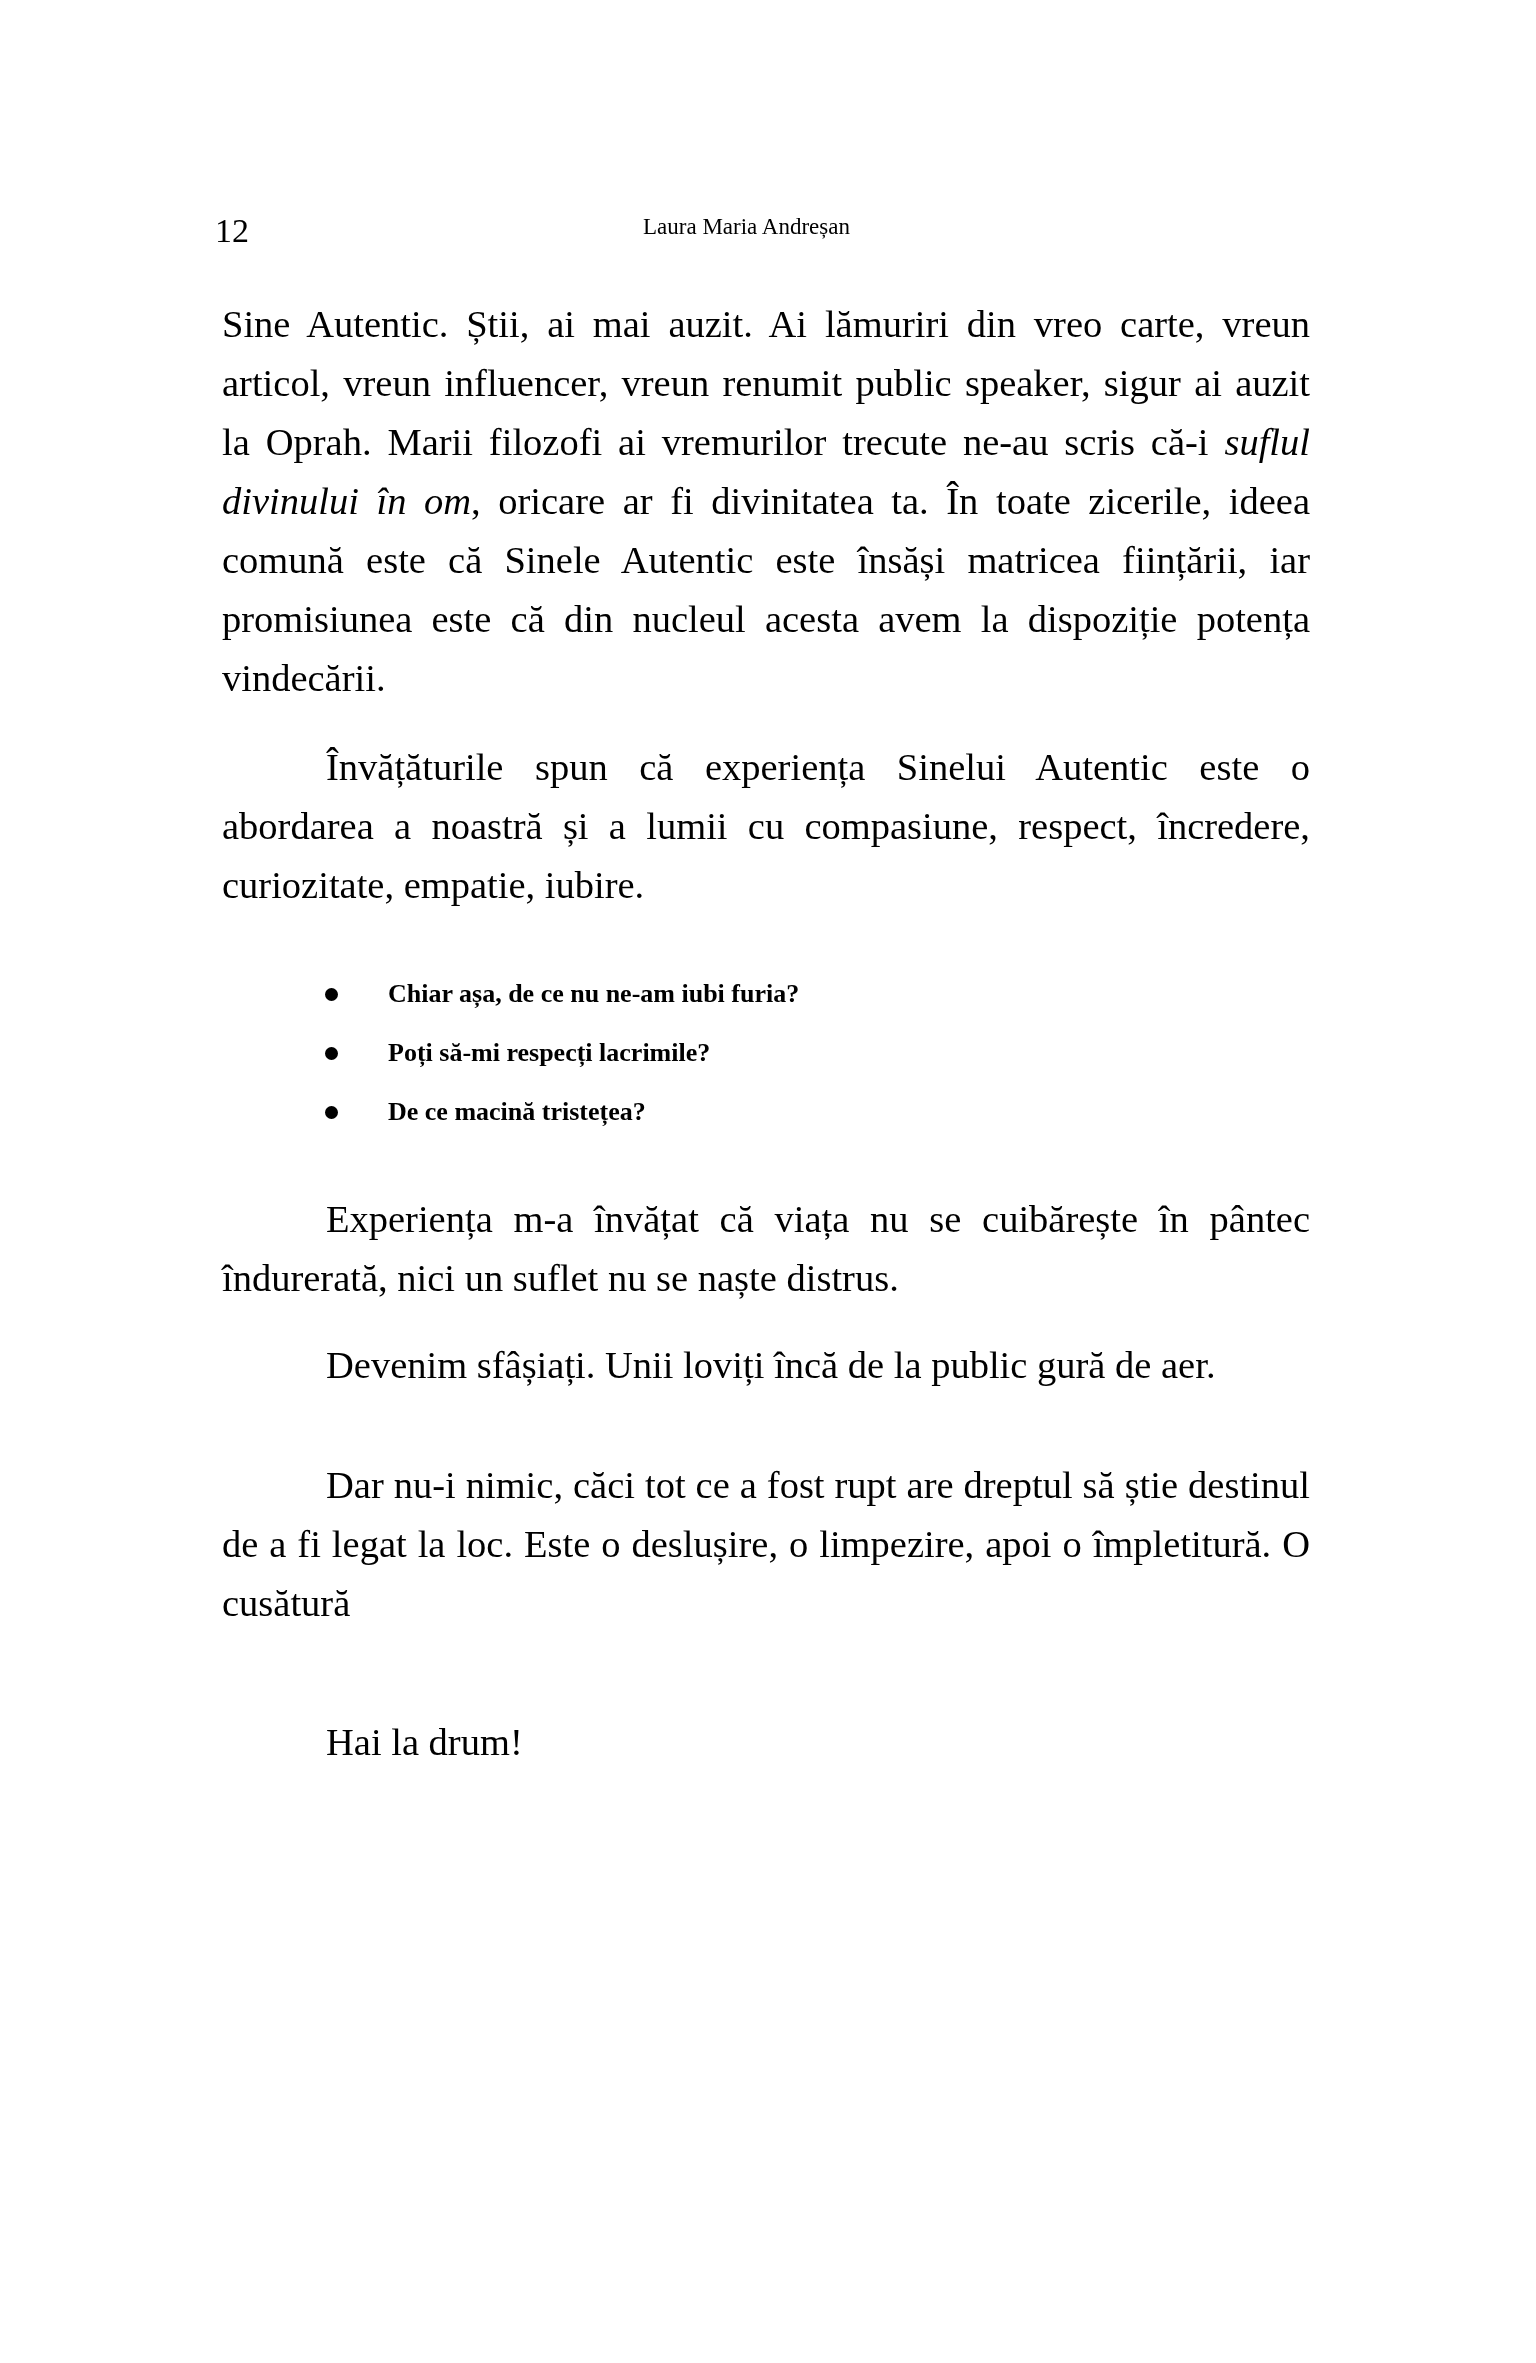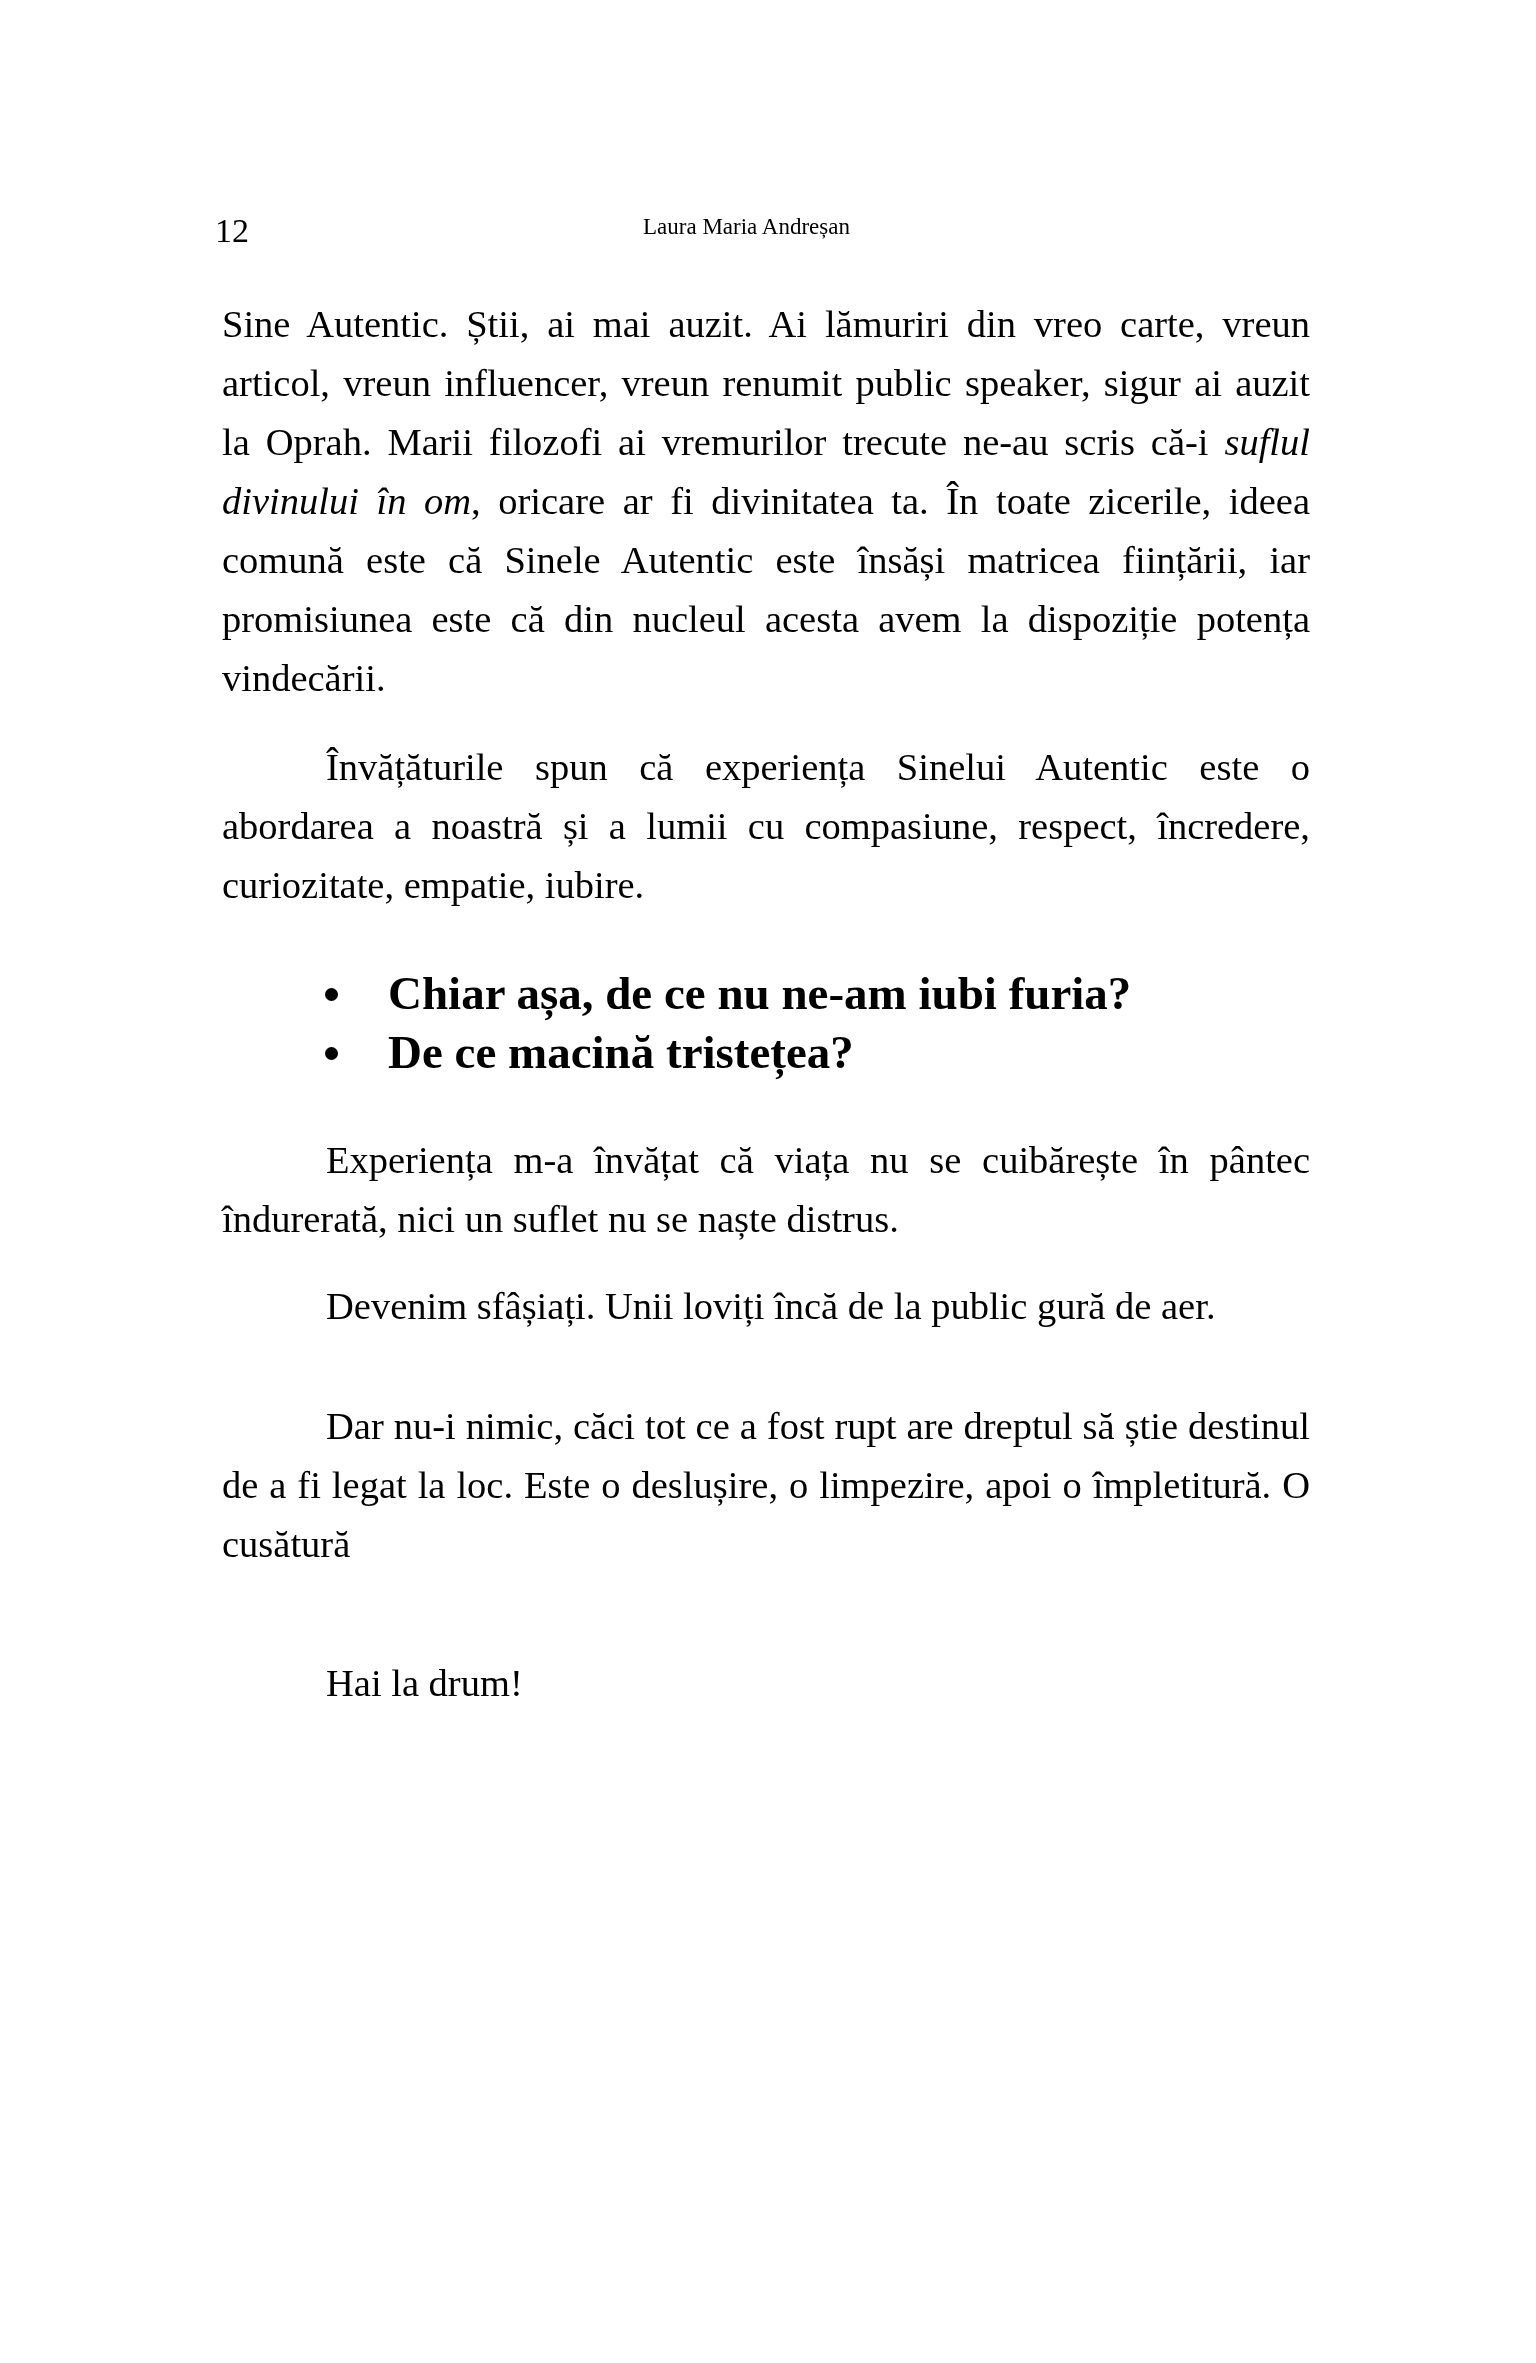--- a/index.html
+++ b/index.html
@@ -62,21 +62,21 @@
     .gap-large { height: 40px; }
     .bullets {
       list-style: none;
       margin: 0;
       padding: 0;
     }
     .bullet-item {
       position: relative;
       padding-left: 175px;
       font-weight: bold;
-      font-size: 47px;
+      font-size: 26px;
       line-height: 59px;
       height: 59px;
     }
     .bullet-dot {
       position: absolute;
       left: 112px;
       top: 24px;
       width: 13px;
       height: 13px;
       border-radius: 50%;
@@ -107,20 +107,24 @@
 
     <div class="gap-large"></div>
 
     <ul class="bullets">
       <li class="bullet-item">
         <span class="bullet-dot"></span>
         <span>Chiar așa, de ce nu ne-am iubi furia?</span>
       </li>
       <li class="bullet-item">
         <span class="bullet-dot"></span>
+        <span>Poți să-mi respecți lacrimile?</span>
+      </li>
+      <li class="bullet-item">
+        <span class="bullet-dot"></span>
         <span>De ce macină tristețea?</span>
       </li>
     </ul>
 
     <div class="gap-large"></div>
 
     <p class="para indent"><span>Experiența m-a învățat că viața nu se cuibărește în pântec îndurerată, nici un suflet nu se naște distrus.</span></p>
 
     <div class="gap-small"></div>
 

